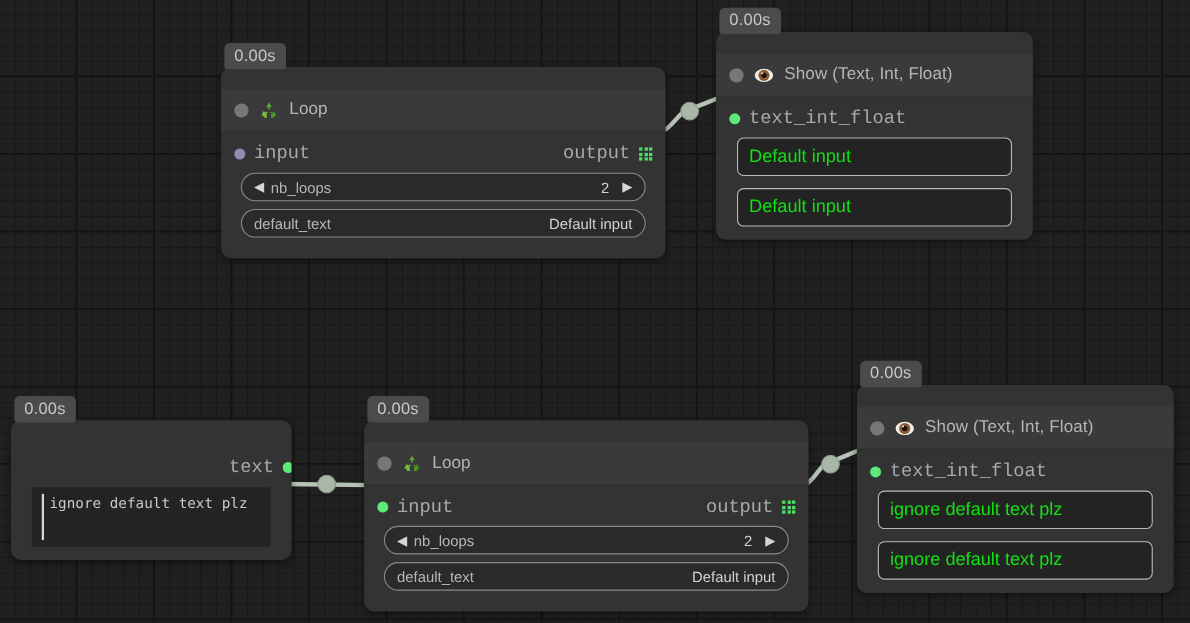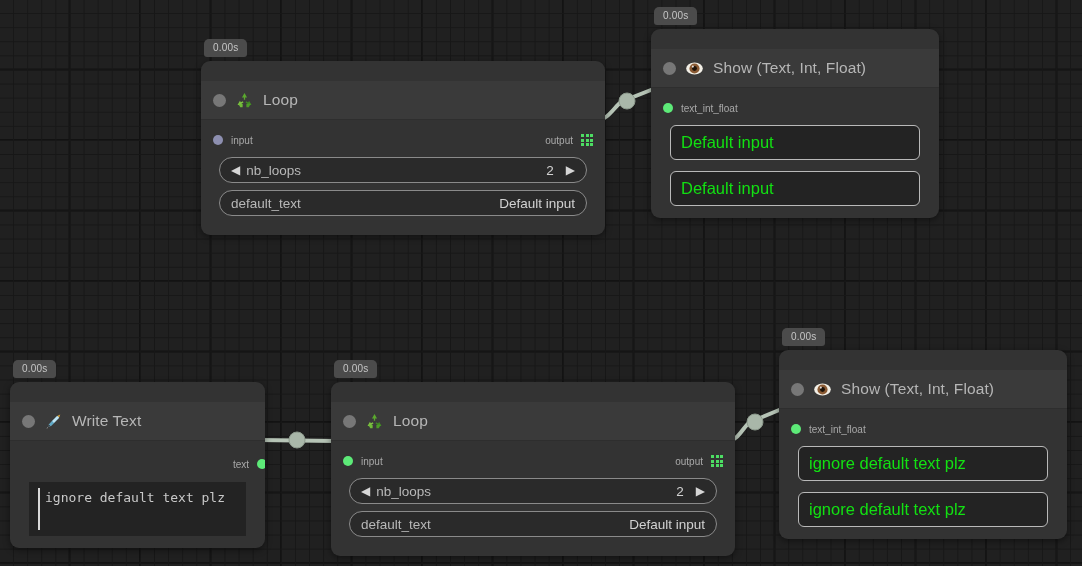--- a/index.html
+++ b/index.html
@@ -73,21 +73,21 @@
   .node-body {
     padding: 9px 10px 12px 10px;
   }
 
   
   .timer {
     position: absolute;
     z-index: 6;
     background: #4b4b4b;
     color: #c6c6c6;
-    font-size: 10px;
+    font-size: 15px;
     padding: 3px 9px 4px 9px;
     border-radius: 5px 5px 3px 3px;
     letter-spacing: .2px;
   }
 
   
   .port-row {
     display: flex;
     align-items: center;
     justify-content: space-between;
@@ -100,22 +100,23 @@
     gap: 8px;
   }
   .port-dot {
     width: 10px; height: 10px;
     border-radius: 50%;
     flex: 0 0 auto;
   }
   .port-dot.green { background: #5dea78; }
   .port-dot.blue  { background: #8d8fb0; }
   .port-label {
-    font-size: 10px;
+    font-size: 17px;
     color: #a9a9a9;
+    font-family: Liberation Mono, monospace;
   }
   .grid-icon {
     width: 12px; height: 12px;
     display: grid;
     grid-template-columns: repeat(3, 1fr);
     grid-template-rows: repeat(3, 1fr);
     gap: 1.5px;
     flex: 0 0 auto;
   }
   .grid-icon i {
@@ -275,34 +276,22 @@
           <span class="port-label">text_int_float</span>
         </span>
       </div>
       <div class="valbox first">Default input</div>
       <div class="valbox">Default input</div>
     </div>
   </div>
 
   <div class="timer" style="left:13px; top:360px;">0.00s</div>
   <div class="node" style="left:10px; top:382px; width:255px;">
-    <div class="node-header">
-      <span class="collapse-dot"></span>
-      <svg class="node-icon" viewBox="0 0 24 24">
-        <path d="M20.5 3.2 L16.6 5.0 L19.0 7.4 Z" fill="#d8a23a"></path>
-        <path d="M16.6 5.0 L19.0 7.4 L8.6 17.6 L5.8 18.5 L6.6 15.6 Z" fill="#8fd0e8"></path>
-        <path d="M16.6 5.0 L19.0 7.4 L12.5 13.8 L10.2 11.4 Z" fill="#bfe5f4"></path>
-        <path d="M8.6 17.6 L5.8 18.5 L6.6 15.6 Z" fill="#3a4a55"></path>
-        <path d="M6.6 15.6 L10.2 11.4 L12.5 13.8 L8.6 17.6 Z" fill="#5fa9c6"></path>
-        <path d="M4.6 19.3 L3.0 21.0 L5.2 20.0 Z" fill="#cfcfcf"></path>
-      </svg>
-      <span class="node-title">Write Text</span>
-    </div>
-    <div class="node-body">
-      <div class="port-row" style="justify-content:flex-end; margin-top:4px; margin-bottom:2px;">
+    <div class="node-body">
+      <div class="port-row" style="justify-content:flex-end; margin-top:24px; margin-bottom:2px;">
         <span class="port-right">
           <span class="port-label">text</span>
           <span class="port-dot green" style="margin-right:-14px;"></span>
         </span>
       </div>
       <div class="editor">
         <span class="caret"></span>
         <span class="editor-text">ignore default text plz</span>
       </div>
     </div>

